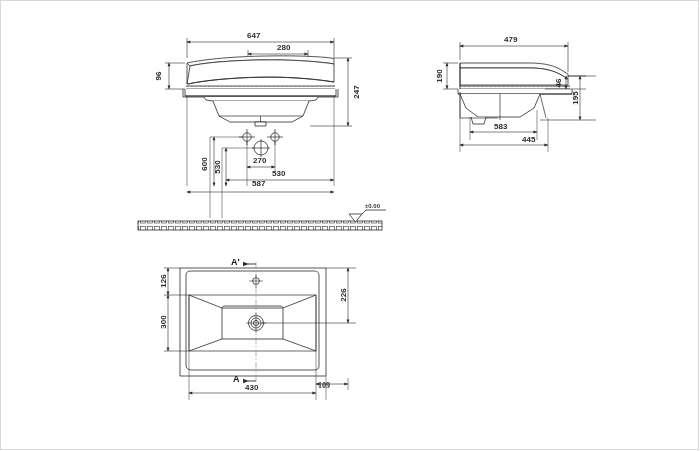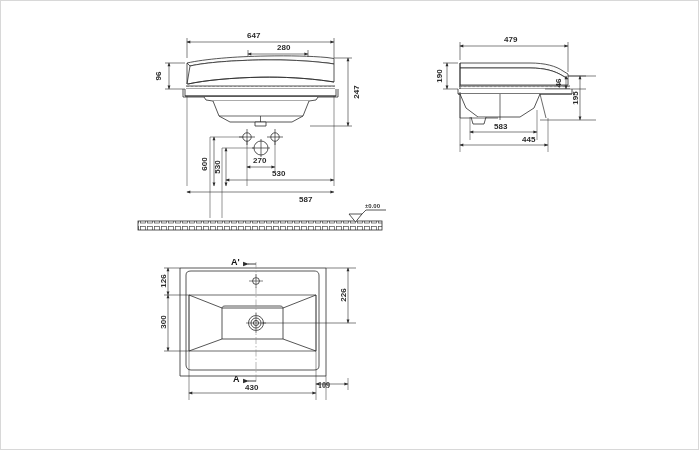--- a/index.html
+++ b/index.html
@@ -237,21 +237,21 @@
   </svg>
 
   <div class="dim-label" style="left:247px;top:32px;">647</div>
   <div class="dim-label" style="left:277px;top:44px;">280</div>
   <div class="dim-label vert" style="left:155px;top:72px;">96</div>
   <div class="dim-label vert" style="left:350px;top:88px;">247</div>
   <div class="dim-label vert" style="left:198px;top:160px;">600</div>
   <div class="dim-label vert" style="left:211px;top:163px;">530</div>
   <div class="dim-label" style="left:253px;top:157px;">270</div>
   <div class="dim-label" style="left:272px;top:170px;">530</div>
-  <div class="dim-label" style="left:252px;top:196px;margin-left:47px;">587</div>
+  <div class="dim-label" style="left:252px;top:180px;">587</div>
 
   <div class="dim-label" style="left:504px;top:36px;">479</div>
   <div class="dim-label vert" style="left:433px;top:72px;">190</div>
   <div class="dim-label vert" style="left:555px;top:79px;">46</div>
   <div class="dim-label vert" style="left:569px;top:94px;">195</div>
   <div class="dim-label" style="left:494px;top:123px;">583</div>
   <div class="dim-label" style="left:494px;top:136px;margin-left:28px;">445</div>
 
   <div class="dim-label vert" style="left:157px;top:277px;">126</div>
   <div class="dim-label vert" style="left:157px;top:318px;">300</div>

